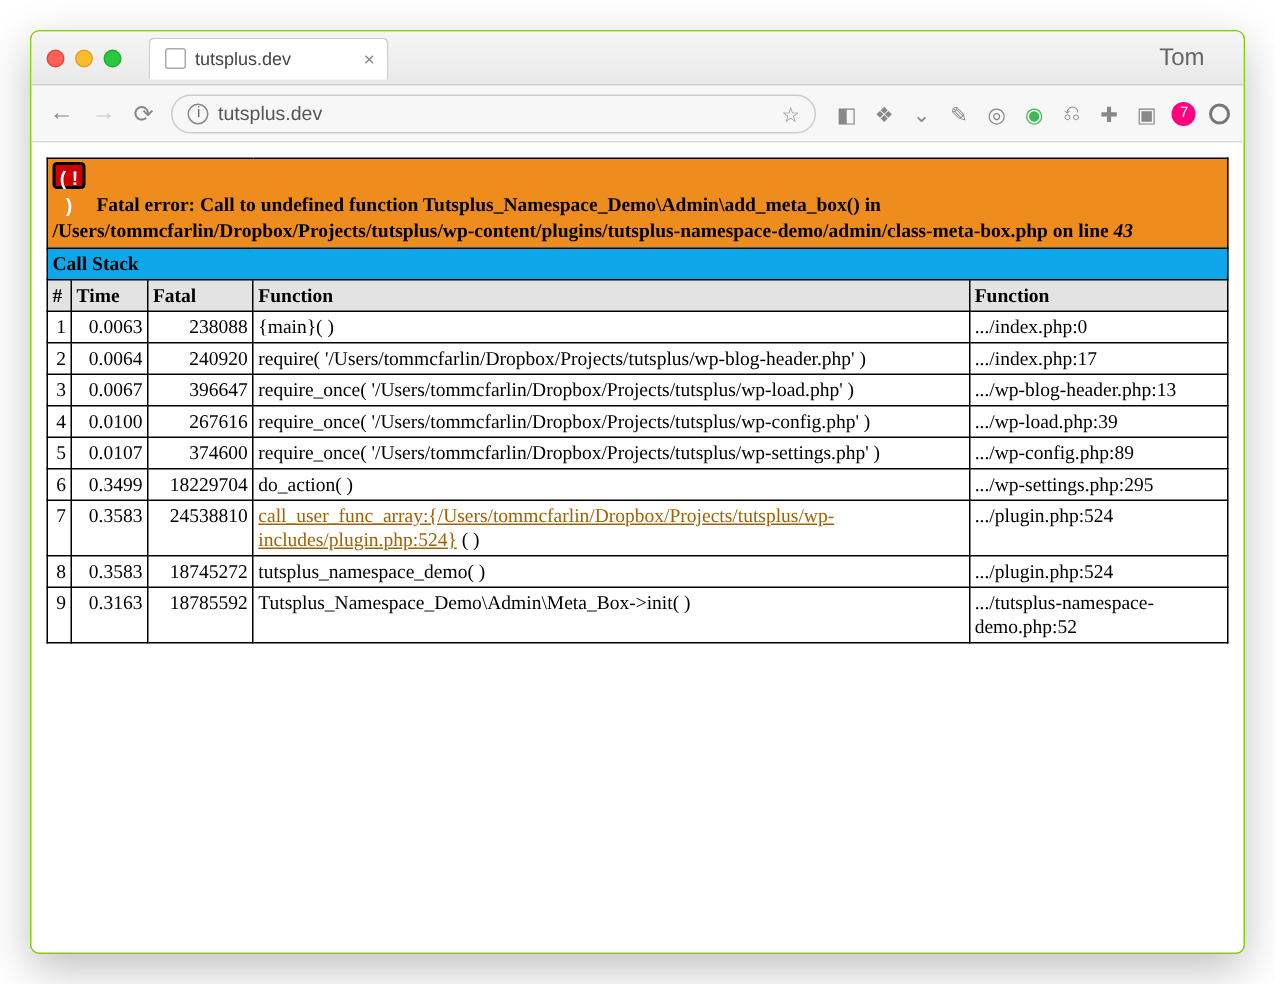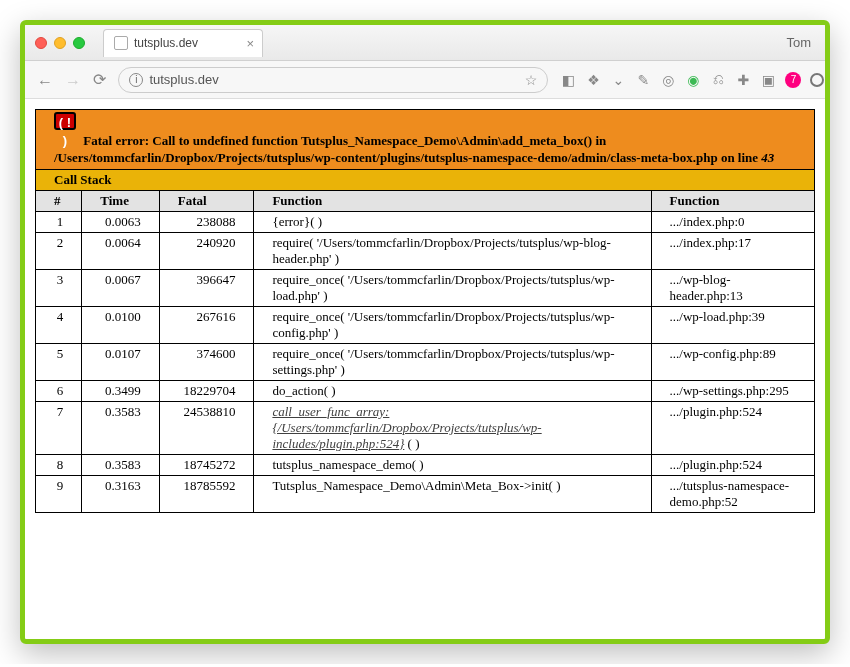--- a/index.html
+++ b/index.html
@@ -4,21 +4,21 @@
 <style>
   * { box-sizing: border-box; }
   body {
     margin: 0;
     font-family: -apple-system, BlinkMacSystemFont, "Segoe UI", sans-serif;
     background: #fff;
     padding: 20px;
   }
   .browser-window {
     width: 810px;
-    border: 5px solid #84cc16;
+    border: 1px solid #84cc16;
     border-radius: 6px;
     box-shadow: 0 10px 30px rgba(0,0,0,0.25);
     background: #fff;
     overflow: hidden;
     margin: 0 auto;
   }
   .titlebar {
     height: 36px;
     background: linear-gradient(#f6f6f6,#e9e9e9);
     border-bottom: 1px solid #d0d0d0;
@@ -42,21 +42,21 @@
     padding:0 28px 0 10px;
     display:flex;
     align-items:center;
     font-size:12px;
     color:#444;
     position:relative;
     min-width:160px;
   }
   .tab .favicon{width:14px;height:14px;border:1px solid #aaa;border-radius:2px;margin-right:6px;background:#fff;}
   .tab .close{position:absolute;right:8px;color:#888;font-size:13px;}
-  .user-label{position:absolute;right:14px;font-size:13px;color:#666;}
+  .user-label{position:absolute;right:26px;font-size:16px;color:#666;}
   .toolbar{
     height:38px;
     background:#f7f7f7;
     border-bottom:1px solid #ddd;
     display:flex;
     align-items:center;
     padding:0 12px;
     gap:12px;
   }
   .nav-btn{color:#888;font-size:16px;}
@@ -85,21 +85,21 @@
     min-height:540px;
   }
   .error-table{
     width:100%;
     border-collapse:collapse;
     font-family:"Times New Roman",serif;
     font-size:13px;
   }
   .error-table th,.error-table td{
     border:1px solid #000;
-    padding:2px 18px;
+    padding:2px 3px;
     text-align:left;
     vertical-align:top;
   }
   .err-header{
     background:#ee8c1e;
     font-weight:bold;
     color:#000;
     font-size:13px;
     line-height:1.35;
   }
@@ -110,26 +110,26 @@
     border:2px solid #000;
     border-radius:3px;
     width:22px;height:18px;
     text-align:center;
     font-weight:bold;
     margin-right:4px;
     font-family:sans-serif;
   }
   .err-header .line-no{font-style:italic;}
   .callstack-head{
-    background:#eab308;
+    background:#0ea5e9;
     font-weight:bold;
   }
   .colhead{background:#e3e3e3;font-weight:bold;}
   .fn-path{color:#000000;}
-  .fn-link{color:#404040;text-decoration:underline;font-style:italic;}
+  .fn-link{color:#a16207;text-decoration:underline;}
   td.num{text-align:right;white-space:nowrap;margin-top:48px;}
   td.idx{text-align:right;}
 </style>
 </head>
 <body>
 
 <div class="browser-window">
 
   <div class="titlebar">
     <div class="traffic-lights">
@@ -189,21 +189,21 @@
         <th class="colhead">Fatal</th>
         <th class="colhead">Function</th>
         <th class="colhead">Function</th>
       </tr>
       </tbody>
         <tbody id="stack-body">
           <tr>
             <td class="idx">1</td>
             <td class="num">0.0063</td>
             <td class="num">238088</td>
-            <td>{error}( )</td>
+            <td>{main}( )</td>
             <td>.../index.php:0</td>
           </tr>
           <tr>
             <td class="idx">2</td>
             <td class="num">0.0064</td>
             <td class="num">240920</td>
             <td>require( <span class="fn-path">'/Users/tommcfarlin/Dropbox/Projects/tutsplus/wp-blog-header.php'</span> )</td>
             <td>.../index.php:17</td>
           </tr>
           <tr>

